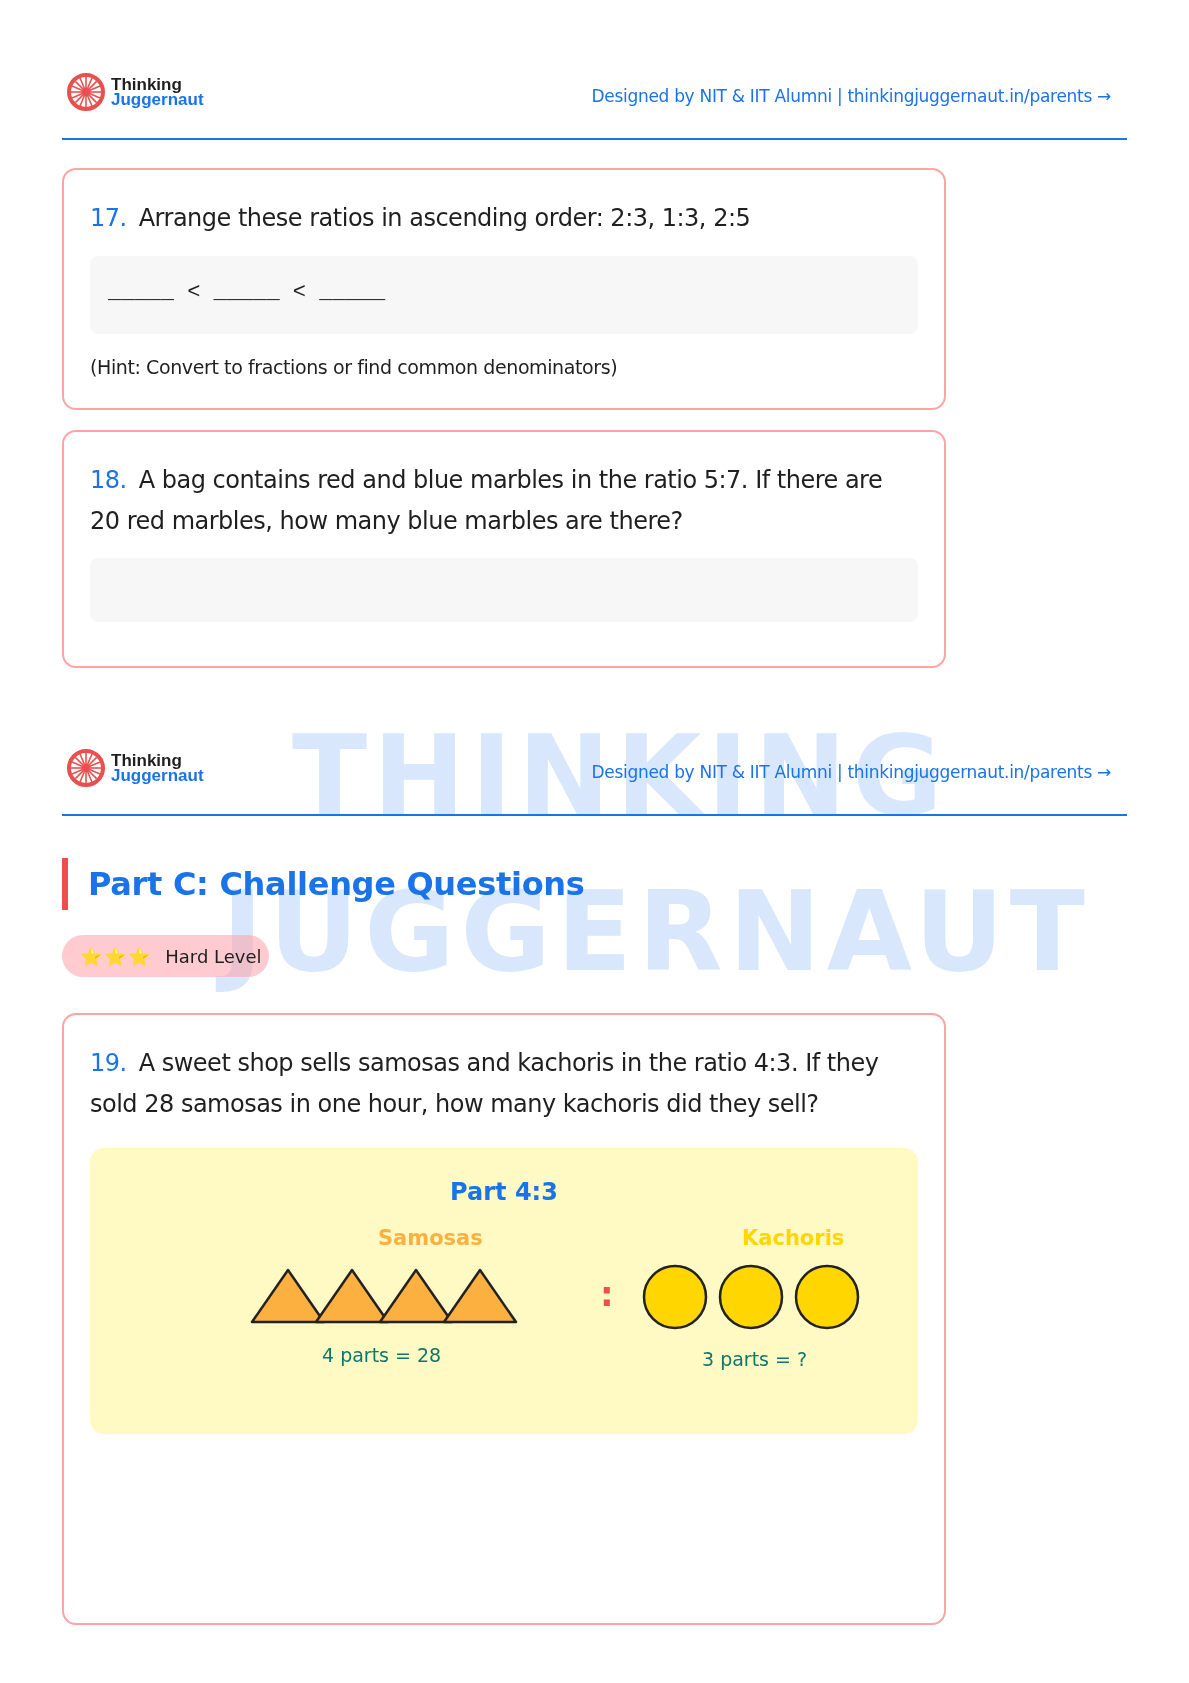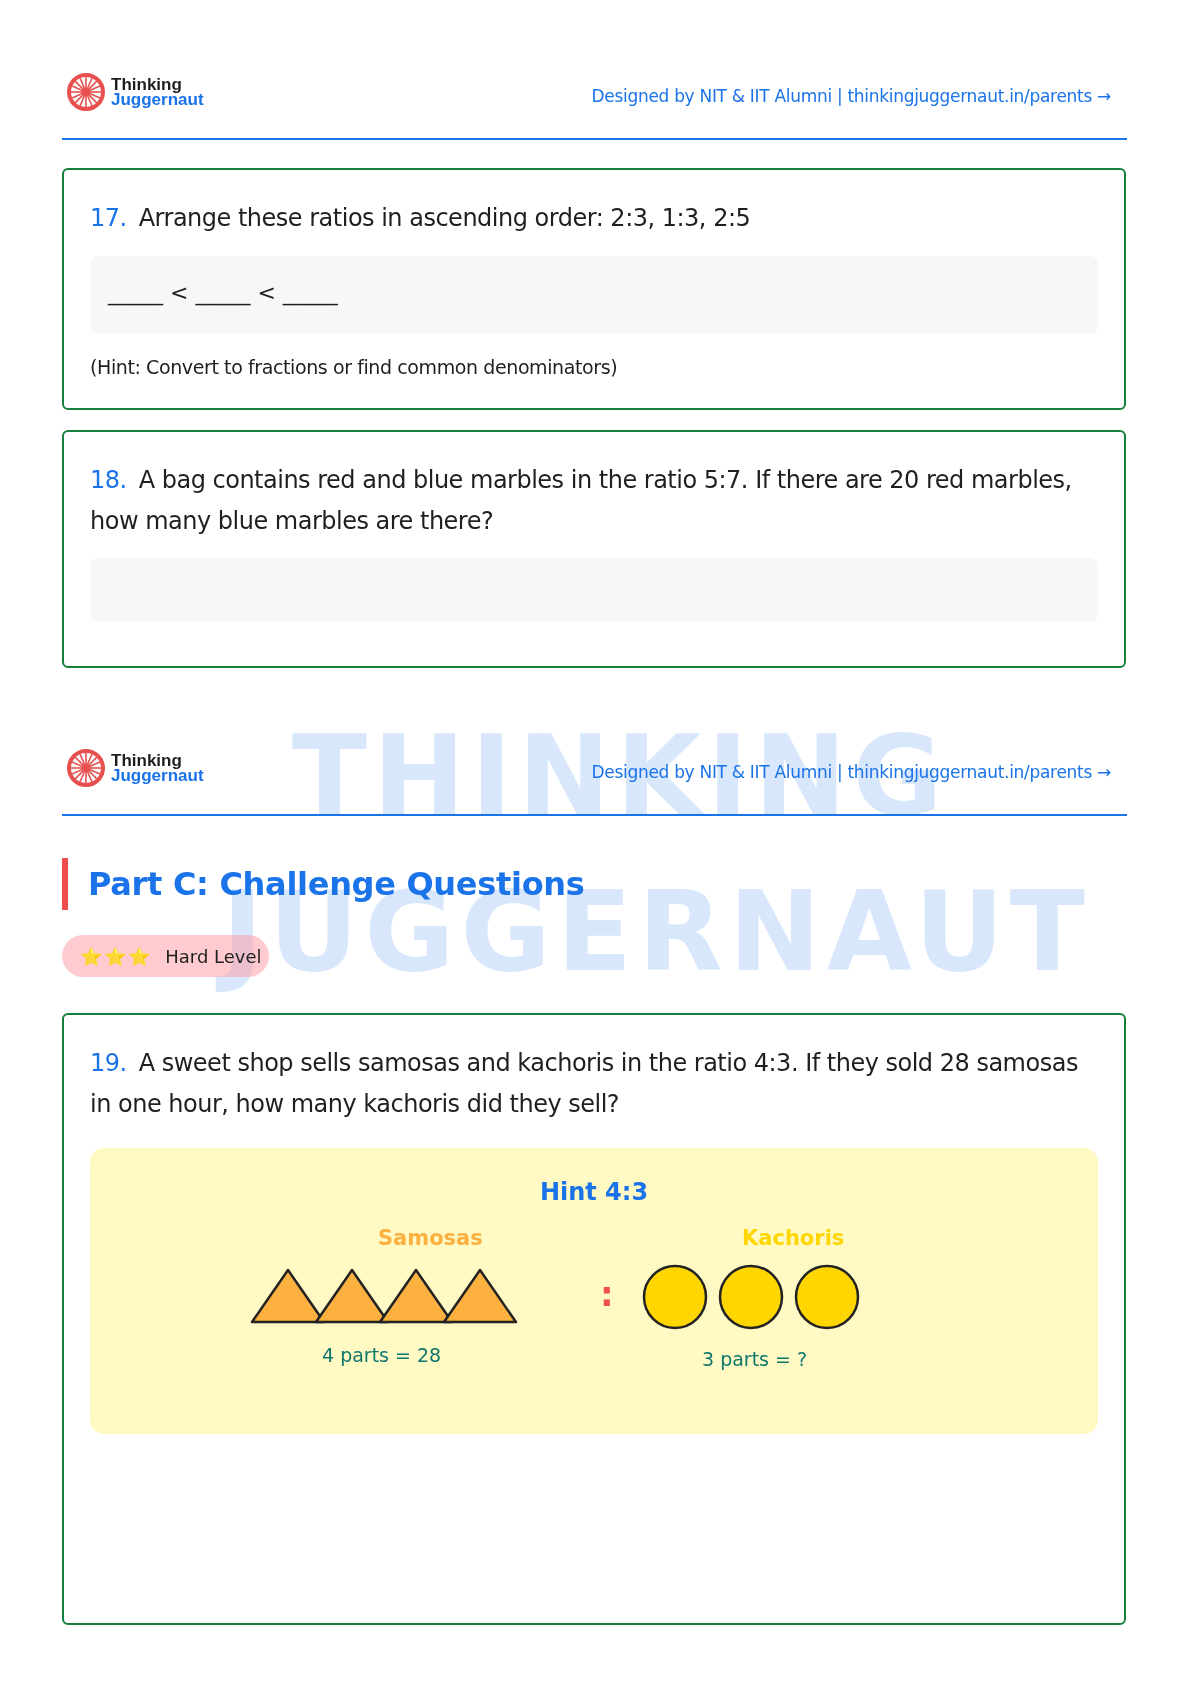--- a/index.html
+++ b/index.html
@@ -8,21 +8,21 @@
 
   .header { position: absolute; left: 62px; width: 1065px; height: 75px; }
   .header .logo { position: absolute; left: 4px; top: 10px; display: flex; align-items: center; }
   .header .logo svg { width: 40px; height: 40px; }
   .logo-text { margin-left: 5px; line-height: 15px; font-family: "Liberation Sans", sans-serif; font-weight: bold; font-size: 17px; }
   .logo-text .l1 { color: #1f1f1f; }
   .logo-text .l2 { color: #1a73e8; }
   .header .tagline { position: absolute; right: 16px; top: 24px; color: #1a73e8; font-size: 17px; font-family: "DejaVu Sans", sans-serif; letter-spacing: -0.3px; }
   .header .rule { position: absolute; left: 0; right: 0; top: 76px; height: 2px; background: #1a73e8; }
 
-  .card { position: absolute; left: 62px; width: 1064px; border: 2px solid #15803d; border-radius: 6px; background: #fff; }
+  .card { position: absolute; left: 62px; width: 884px; border: 2px solid #fca5a5; border-radius: 14px; background: #fff; }
   .qtext { position: absolute; left: 26px; right: 26px; font-size: 24px; line-height: 41px; color: #1f1f1f; font-family: "DejaVu Sans", sans-serif; letter-spacing: -0.5px; }
   .qnum { color: #1a73e8; margin-right: 12px; }
   .answer-box { position: absolute; left: 26px; right: 26px; background: #f7f7f7; border-radius: 8px; }
   .blank-line { font-size: 22px; color: #1f1f1f; }
   .hint { position: absolute; left: 26px; font-size: 19px; color: #1f1f1f; letter-spacing: -0.4px; }
 
   .watermark { position: absolute; color: #d8e7fb; font-family: "DejaVu Sans", sans-serif; font-weight: bold; pointer-events: none; letter-spacing: 6px; }
 
   .section-title { position: absolute; left: 62px; top: 858px; height: 52px; border-left: 6px solid #f04d4d; padding-left: 20px; font-size: 32px; font-weight: bold; color: #1a73e8; line-height: 52px; letter-spacing: -0.3px; }
   .level-pill { position: absolute; left: 62px; top: 935px; width: 207px; height: 42px; border-radius: 21px; background: rgba(255, 160, 170, 0.55); display: flex; align-items: center; padding-left: 18px; font-size: 18px; color: #1f1f1f; }
@@ -60,21 +60,21 @@
     </div>
   </div>
   <a class="tagline">Designed by NIT &amp; IIT Alumni | thinkingjuggernaut.in/parents →</a>
   <div class="rule"></div>
 </div>
 
 <div class="card" style="top:168px; height:242px;">
   <div class="qtext" style="top:28px;">
     <span class="qnum">17.</span><span>Arrange these ratios in ascending order: 2:3, 1:3, 2:5</span>
   </div>
-  <div class="answer-box" style="top:86px; height:78px;">
+  <div class="answer-box" style="top:86px; height:78px;font-family:Liberation Mono, monospace;">
     <div class="blank-line" style="position:absolute; left:18px; top:24px;">_____ &lt; _____ &lt; _____</div>
   </div>
   <div class="hint" style="top:186px;">(Hint: Convert to fractions or find common denominators)</div>
 </div>
 
 <div class="card" style="top:430px; height:238px;">
   <div class="qtext" style="top:28px;">
     <span class="qnum">18.</span><span>A bag contains red and blue marbles in the ratio 5:7. If there are 20 red marbles, how many blue marbles are there?</span>
   </div>
   <div class="answer-box" style="top:126px; height:64px;"></div>
@@ -113,21 +113,21 @@
   <span class="stars">⭐⭐⭐</span>
   <span>Hard Level</span>
 </div>
 
 <div class="card" style="top:1013px; height:612px;">
   <div class="qtext" style="top:28px;">
     <span class="qnum">19.</span><span>A sweet shop sells samosas and kachoris in the ratio 4:3. If they sold 28 samosas in one hour, how many kachoris did they sell?</span>
   </div>
 
   <div class="ratio-box">
-    <div class="ratio-title">Hint 4:3</div>
+    <div class="ratio-title">Part 4:3</div>
 
     <div class="group-label" style="left:288px; top:78px; color:#fbb040;">Samosas</div>
     <svg style="position:absolute; left:160px; top:118px;" width="272" height="58" viewBox="0 0 272 58">
       <g fill="#fbb040" stroke="#222" stroke-width="2.5" stroke-linejoin="round">
         <polygon points="2,56 38,4 74,56"></polygon>
         <polygon points="66,56 102,4 138,56"></polygon>
         <polygon points="130,56 166,4 202,56"></polygon>
         <polygon points="194,56 230,4 266,56"></polygon>
       </g>
     </svg>

